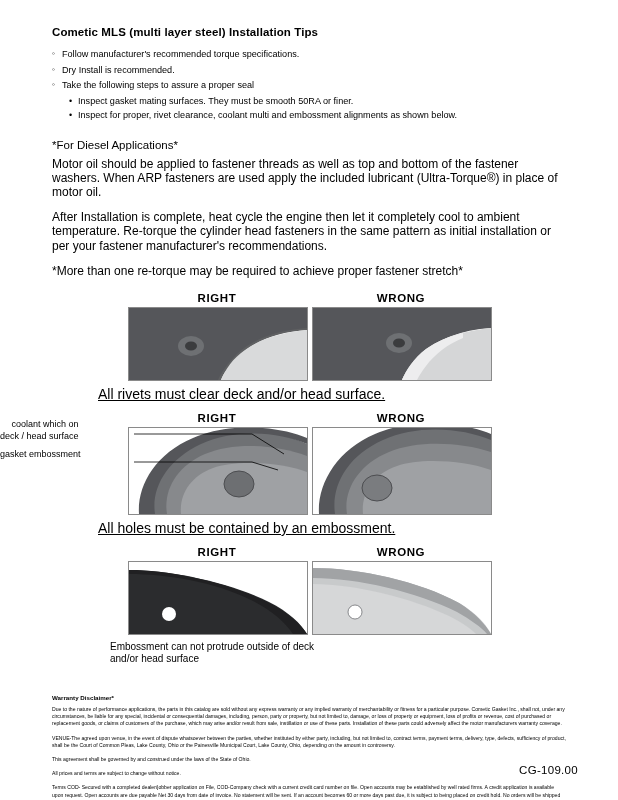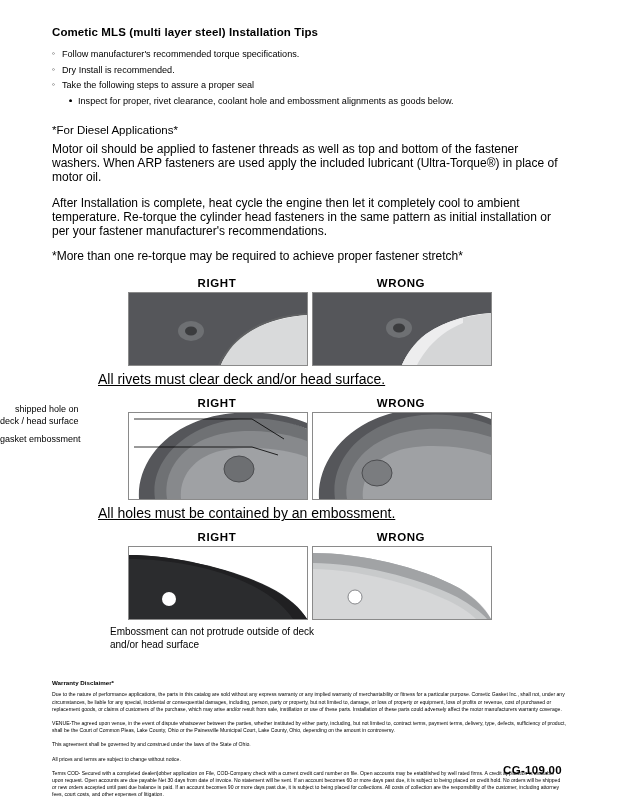--- a/index.html
+++ b/index.html
@@ -145,42 +145,42 @@
   }
   .warranty p {
     font-size: 5.1px;
     line-height: 7.2px;
     margin: 0 0 7px 0;
     text-align: left;
   }
 
   .docnum {
     position: absolute;
-    right: 56px;
+    right: 40px;
     bottom: 24px;
     font-size: 11.5px;
-    font-weight: bold;
+    font-weight: normal;
     letter-spacing: 0.3px;
   }
 </style>
 </head>
 <body>
 
 <div class="page">
 
   <h1 class="title">Cometic MLS (multi layer steel) Installation Tips</h1>
 
   <ul class="bullets">
     <li><span class="mark">◦</span><span>Follow manufacturer's recommended torque specifications.</span></li>
     <li><span class="mark">◦</span><span>Dry Install is recommended.</span></li>
     <li><span class="mark">◦</span><span>Take the following steps to assure a proper seal</span></li>
   </ul>
   <ul class="sub">
-    <li><span class="mark">•</span></li>
-    <li><span class="mark">•</span><span>Inspect for proper, rivet clearance, coolant hole and embossment alignments as goods below.</span></li>
+    <li><span class="mark">•</span><span>Inspect gasket mating surfaces.  They must be smooth 50RA or finer.</span></li>
+    <li><span class="mark">•</span><span>Inspect for proper, rivet clearance, coolant multi and embossment alignments as shown below.</span></li>
   </ul>
 
   <h2 class="subhead">*For Diesel Applications*</h2>
   <p class="body">Motor oil should be applied to fastener threads as well as top and bottom of the fastener washers. When ARP fasteners are used apply the included lubricant (Ultra-Torque®) in place of motor oil.</p>
   <p class="body">After Installation is complete, heat cycle the engine then let it completely cool to ambient temperature. Re-torque the cylinder head fasteners in the same pattern as initial installation or per your fastener manufacturer's recommendations.</p>
   <p class="body tight">*More than one re-torque may be required to achieve proper fastener stretch*</p>
 
   <div class="figures">
 
     <div class="fig-row">
@@ -241,21 +241,21 @@
               <path d="M50,86 C48,66 60,46 84,38 C106,30 150,32 178,42 V86 Z" fill="#9fa1a4"></path>
               <path d="M6,86 C4,56 24,22 62,6 C98,-10 150,-6 178,6 V12 C150,0 104,-4 70,12 C34,28 18,58 22,86 Z" fill="#55565a"></path>
               <ellipse cx="64" cy="60" rx="15" ry="13" fill="#7a7c7f"></ellipse>
               <path d="M49,60 a15,13 0 0,1 30,0 a15,13 0 0,1 -30,0" fill="none" stroke="#4c4d50" stroke-width="1"></path>
             </svg>
           </div>
         </div>
       </div>
 
       <div class="annot" style="left:-52px; top:6px;">
-        <span>shipped hole on</span><br>
+        <span>coolant which on</span><br>
         <span>deck / head surface</span>
       </div>
       <div class="annot" style="left:-52px; top:36px;">
         <span>gasket embossment</span>
       </div>
 
       <svg style="position:absolute; left:0; top:0; pointer-events:none;" width="566" height="110">
         <line x1="82" y1="22" x2="200" y2="22" stroke="#000000" stroke-width="0.8"></line>
         <line x1="200" y1="22" x2="232" y2="42" stroke="#000000" stroke-width="0.8"></line>
         <line x1="82" y1="50" x2="200" y2="50" stroke="#000000" stroke-width="0.8"></line>

